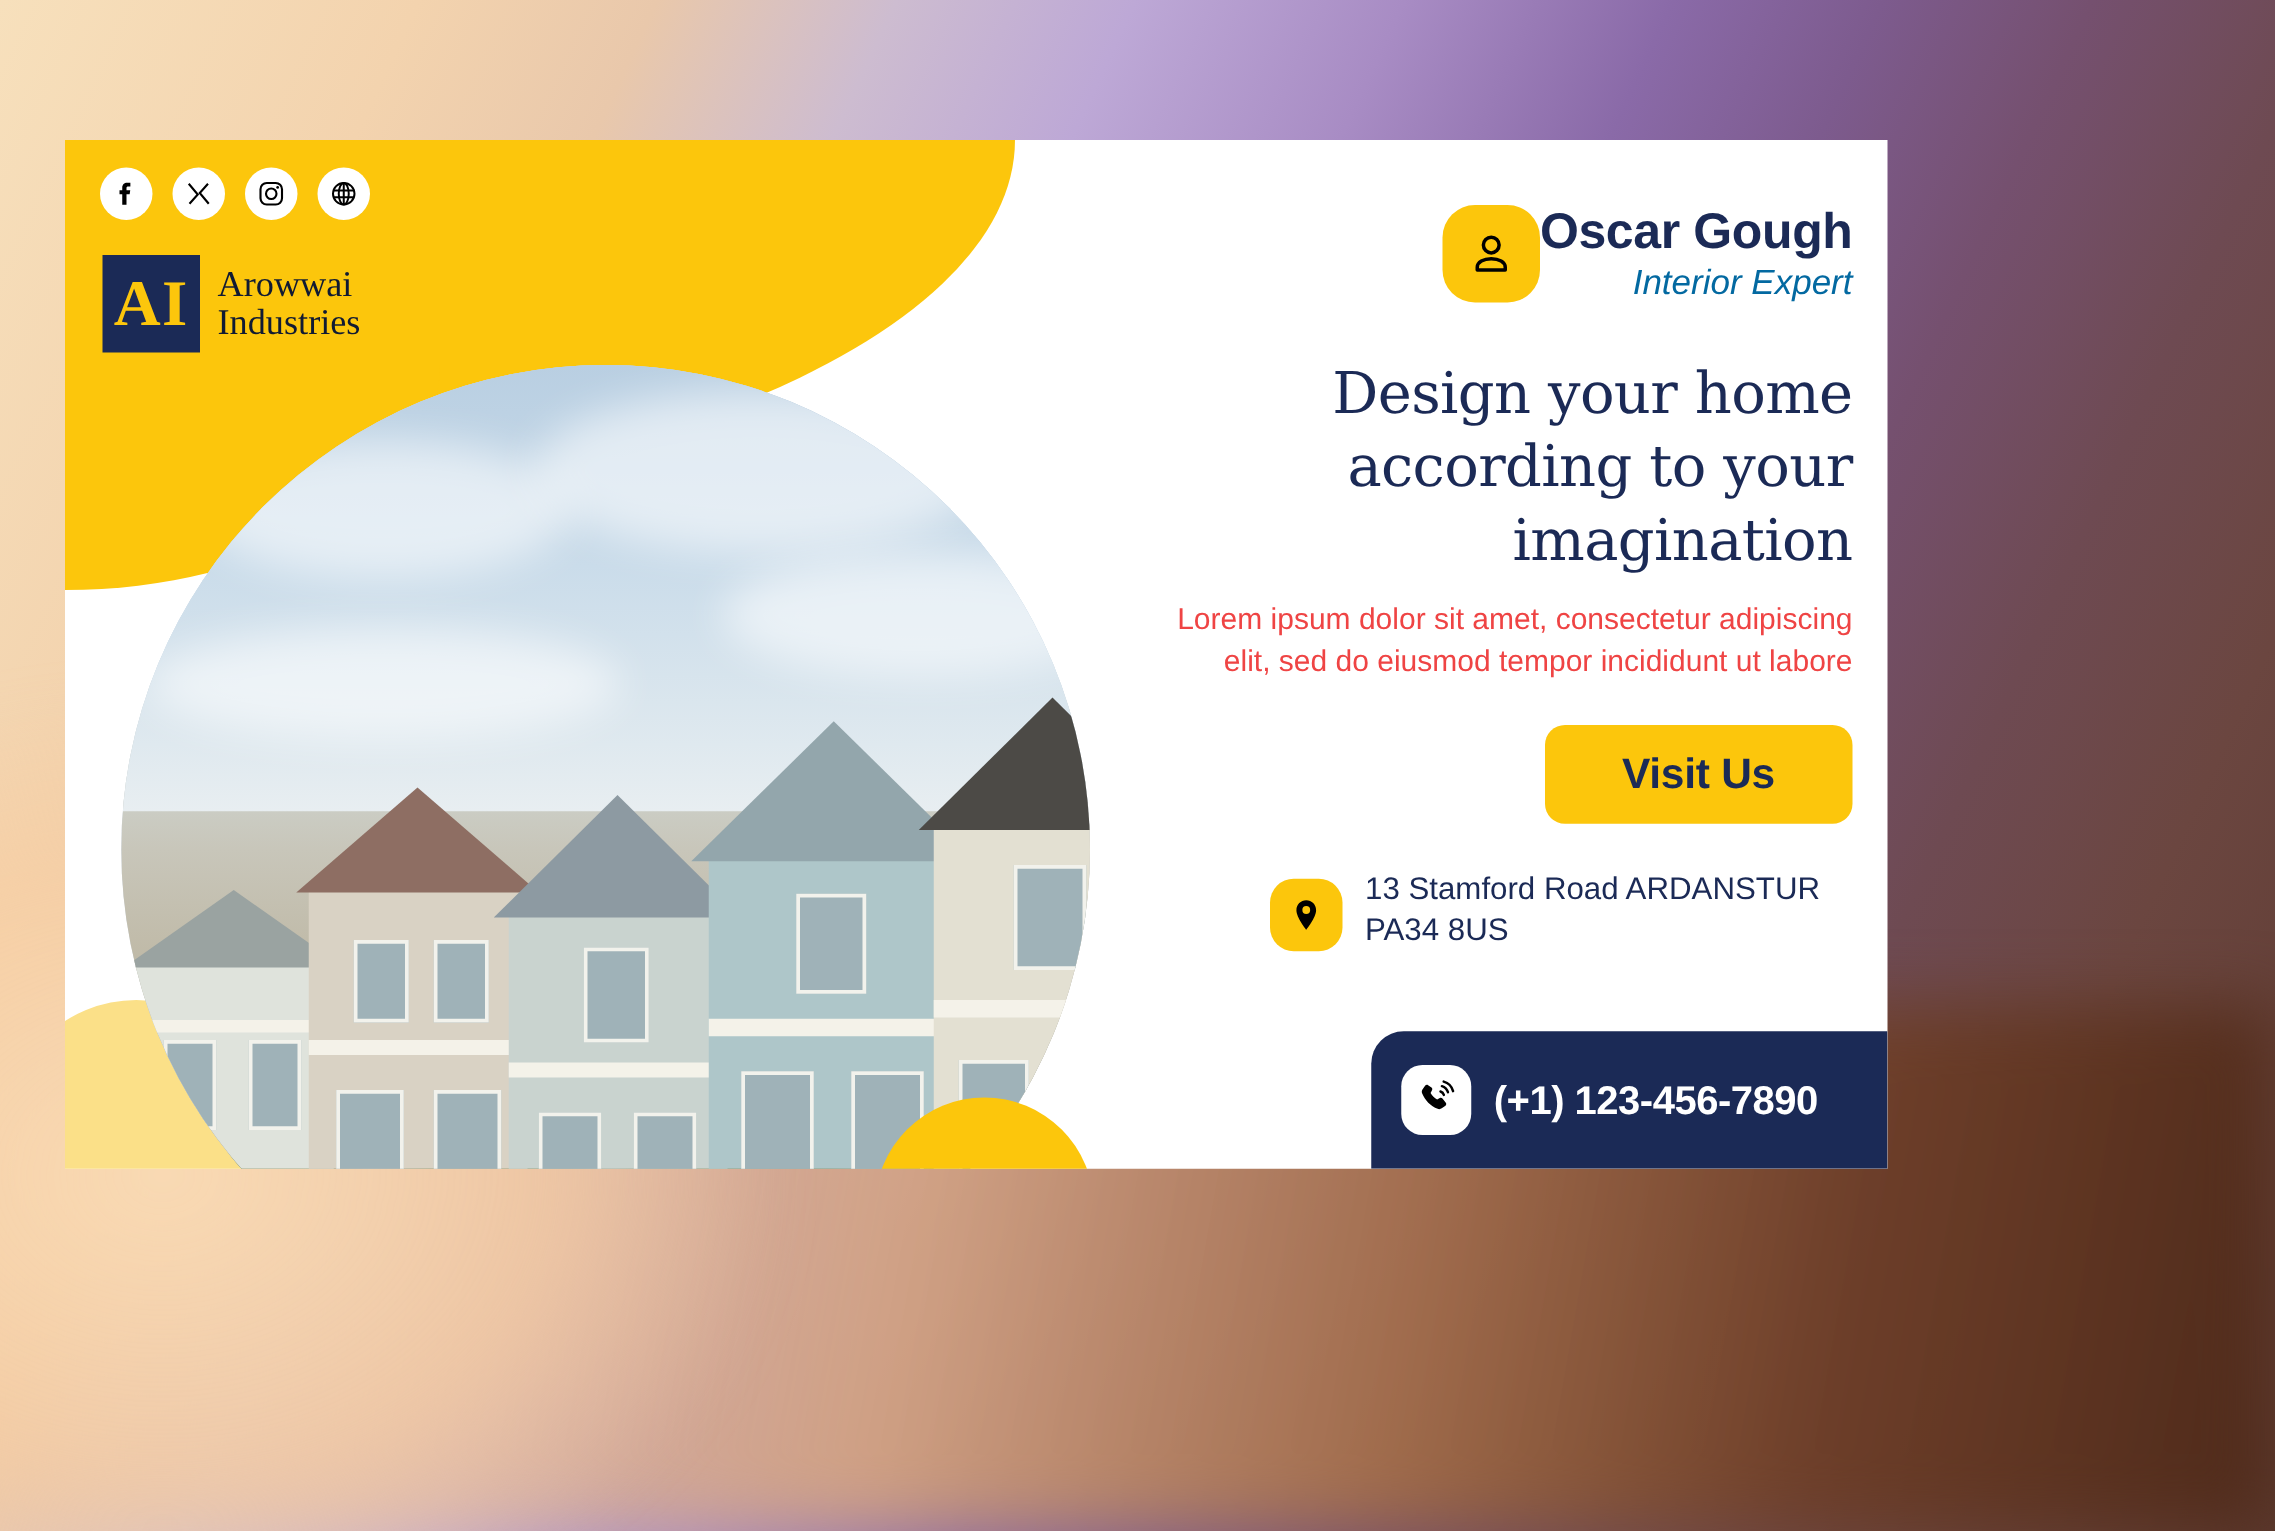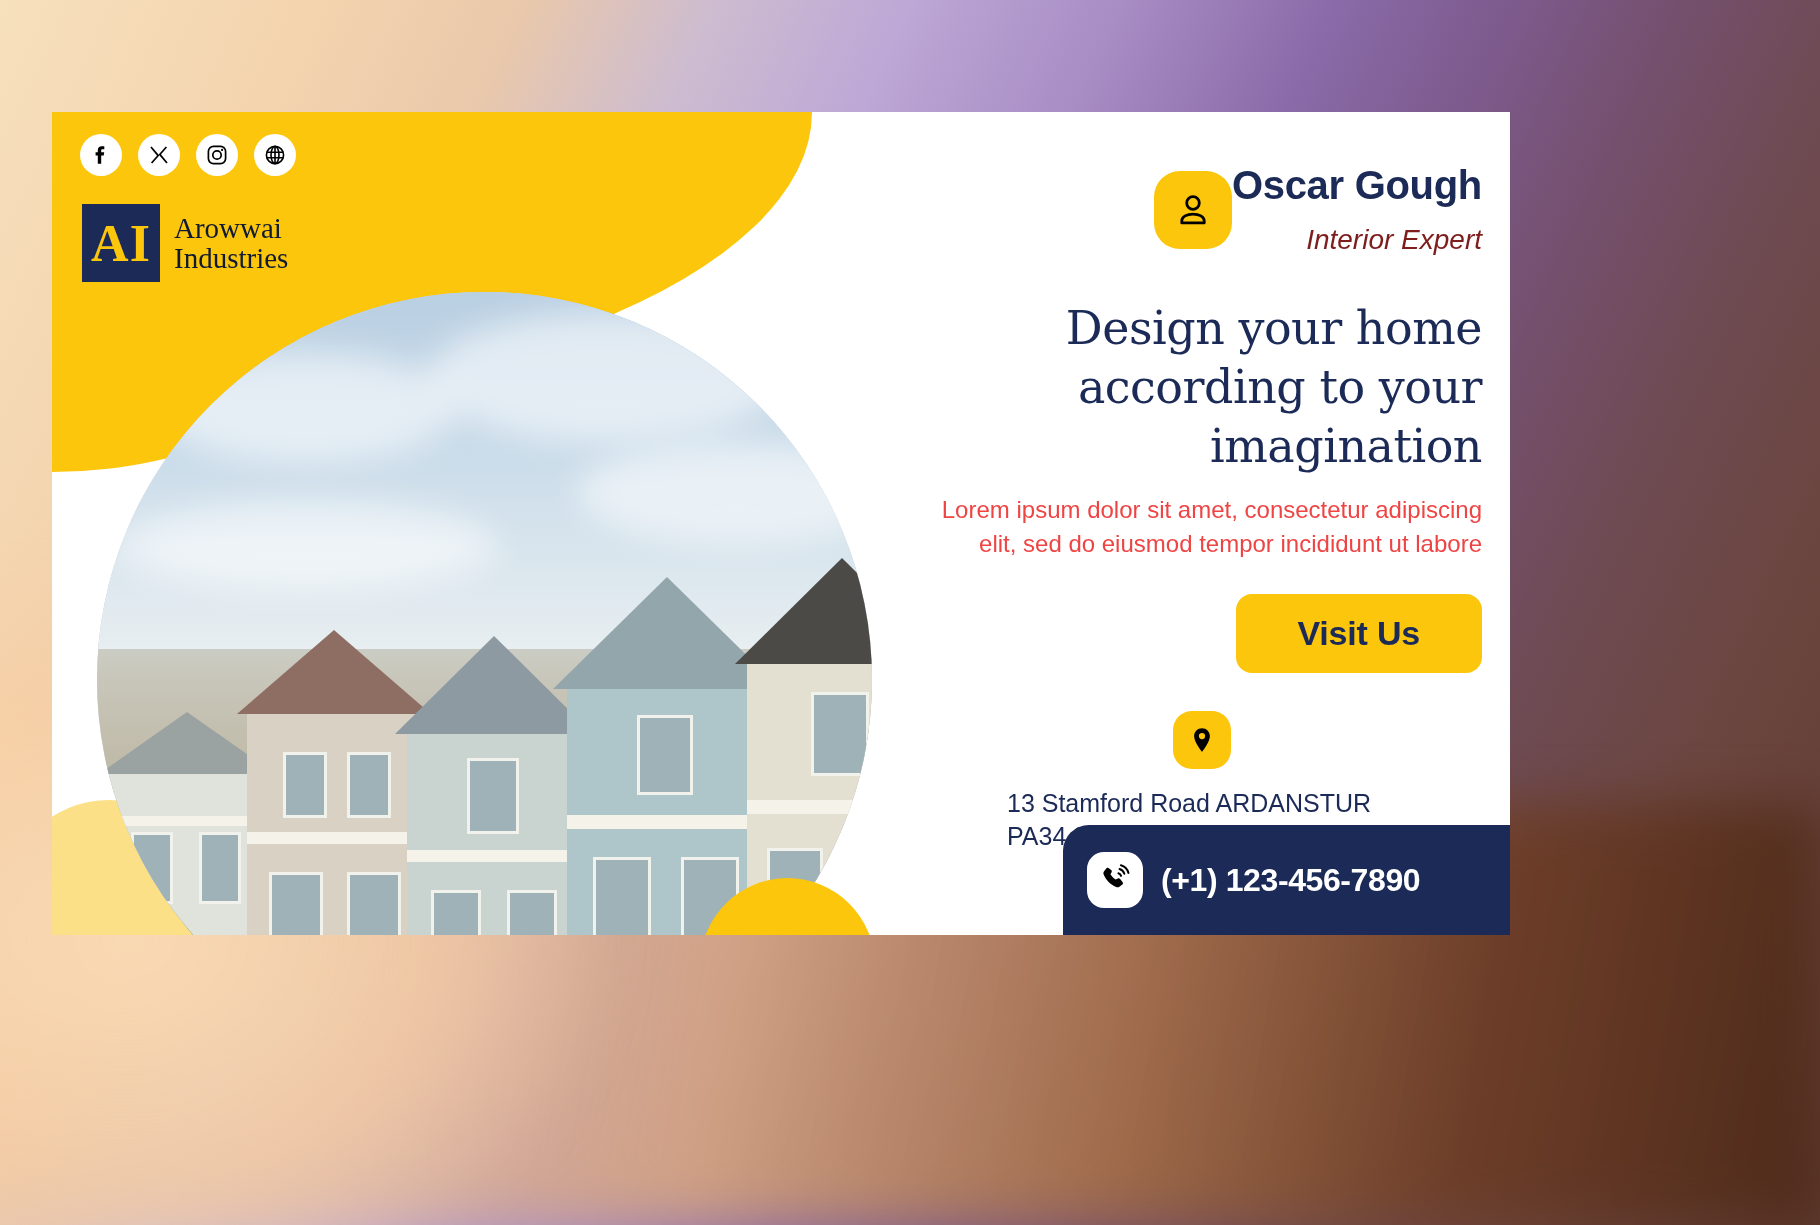--- a/index.html
+++ b/index.html
@@ -180,22 +180,22 @@
     width:78px; height:78px; border-radius:26px;
     background:#FCC60C;
     display:flex; align-items:center; justify-content:center;
     flex:0 0 auto;
   }
   .person-name {
     font-size:40px; font-weight:700; color:#1b2a56; line-height:1.08;
     letter-spacing:-0.3px;
   }
   .person-role {
-    font-size:28px; font-style:italic; color:#7f1d1d; line-height:1.2;
-    margin-top:16px;
+    font-size:28px; font-style:italic; color:#0369a1; line-height:1.2;
+    margin-top:2px;
   }
   .headline {
     margin-top:42px;
     font-family:"DejaVu Serif", serif;
     font-weight:400;
     font-size:46px; line-height:1.28;
     color:#1b2a56;
     letter-spacing:-0.5px;
   }
   .subtext {
@@ -206,38 +206,37 @@
   .cta {
     background:#FCC60C; color:#1b2a56;
     border:none; border-radius:16px;
     padding:20px 62px;
     font-size:34px; font-weight:700;
     font-family:"Liberation Sans", sans-serif;
     cursor:pointer;
     letter-spacing:-0.2px;
   }
   .addr-row {
-    display:flex; align-items:center; justify-content:flex-end; gap:18px;
+    display:flex; align-items:flex-end; justify-content:flex-end; gap:18px;
     margin-top:36px;
-    flex-direction:column;
   }
   .addr-badge {
     width:58px; height:58px; border-radius:19px; background:#FCC60C;
     display:flex; align-items:center; justify-content:center; flex:0 0 auto;
     margin-top:2px;
   }
   .addr-text {
     font-size:25px; line-height:1.32; color:#1b2a56; text-align:left;
     max-width:390px;
   }
 
   
   .phone-bar {
     position:absolute; right:0; bottom:0;
-    width:447px; height:110px;
+    width:413px; height:110px;
     background:#1b2a56;
     border-top-left-radius:26px;
     display:flex; align-items:center; gap:18px;
     padding-left:24px;
     z-index:8;
   }
   .phone-badge {
     width:56px; height:56px; border-radius:17px; background:#ffffff;
     display:flex; align-items:center; justify-content:center; flex:0 0 auto;
   }

